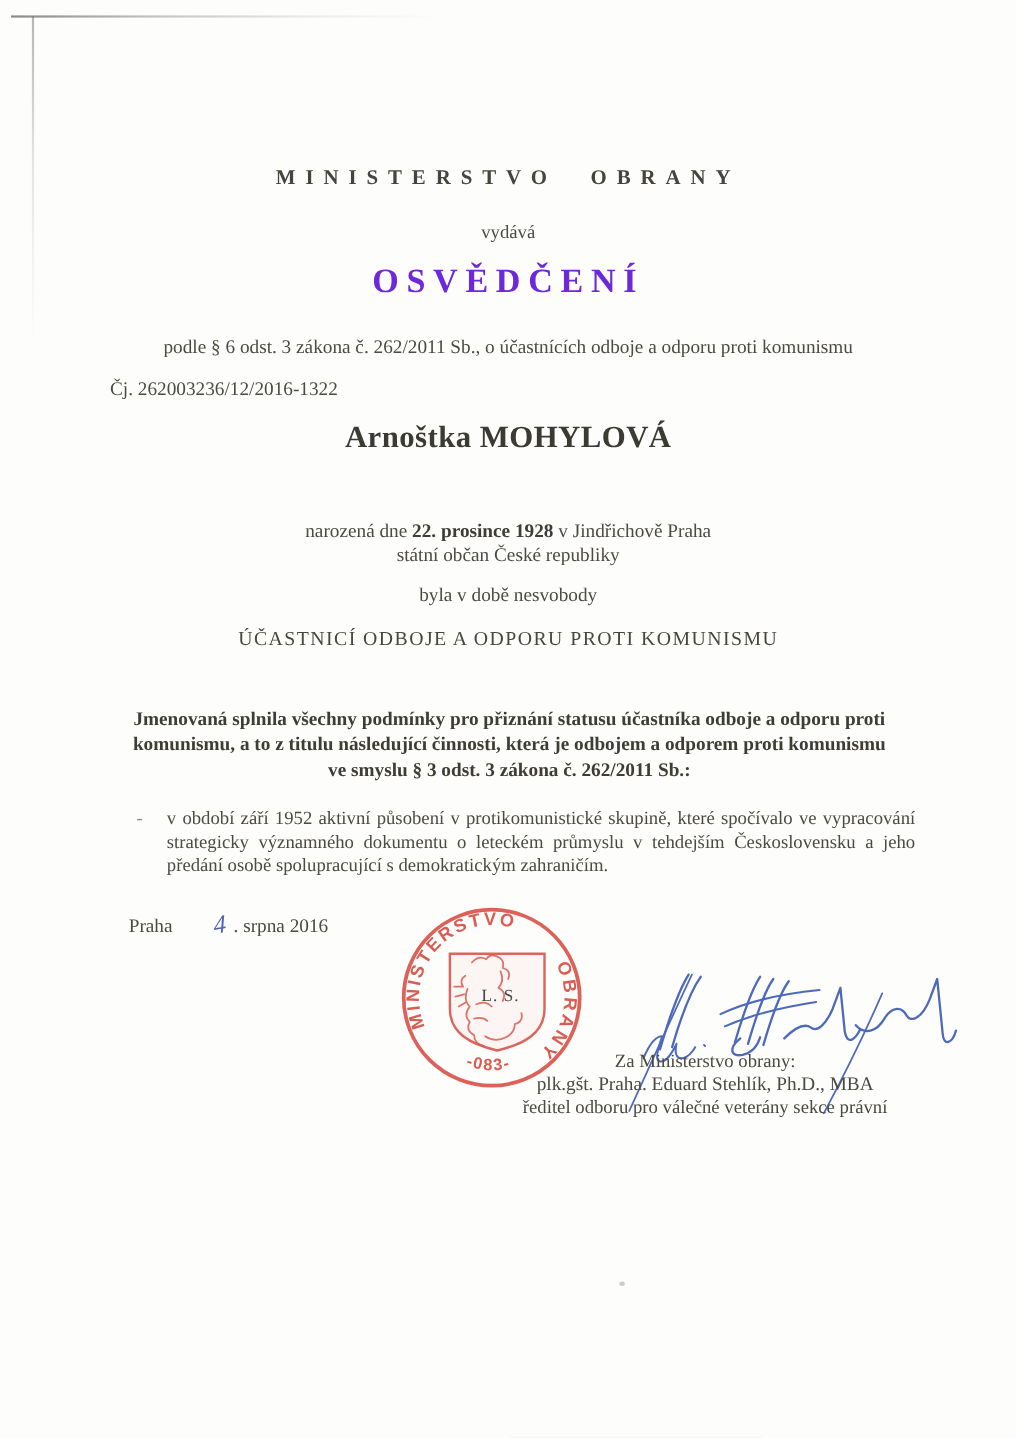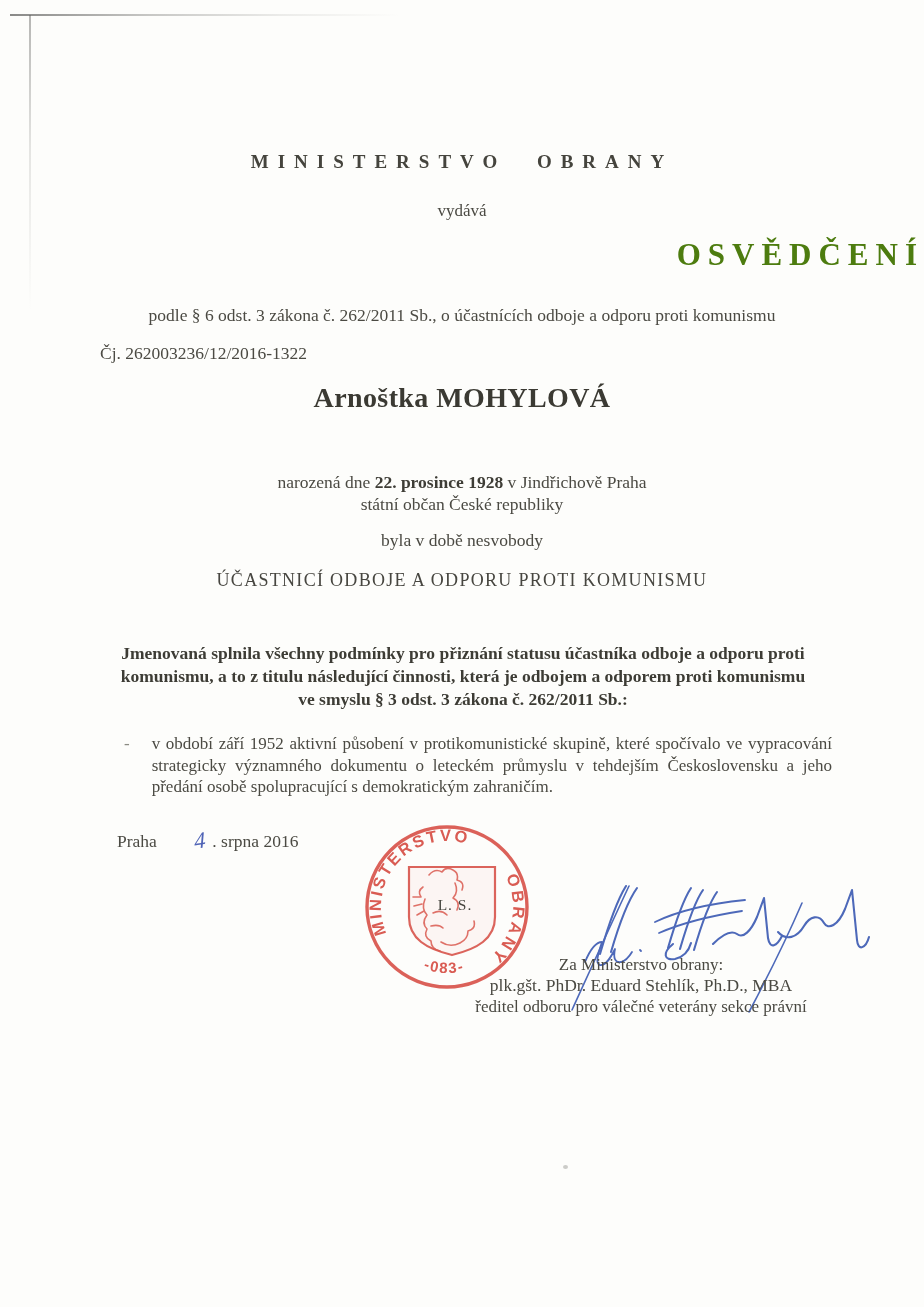--- a/index.html
+++ b/index.html
@@ -24,21 +24,21 @@
     left:29px;top:15px;width:2px;height:295px;
     background:linear-gradient(to bottom, rgba(95,95,92,.45), rgba(140,140,136,.22) 45%, rgba(170,170,166,.1) 80%, rgba(180,180,176,0));
   }
   .artifact-speck{
     left:563px;top:1165px;width:5px;height:4px;border-radius:50%;
     background:rgba(130,130,124,.4);
   }
 
   .ministry{top:151px;font-size:19px;font-weight:bold;letter-spacing:9px;word-spacing:17px;color:#45443d;}
   .issues{top:201px;font-size:17px;}
-  .doc-title{top:237px;font-size:31px;font-weight:bold;letter-spacing:7px;color:#4d7c0f;text-align:right;}
+  .doc-title{top:237px;font-size:31px;font-weight:bold;letter-spacing:7px;color:#6d28d9;}
   .legal{top:305px;font-size:17.5px;}
   .refnum{top:343px;left:100px;font-size:17.5px;}
   .name{top:382px;font-size:28px;font-weight:bold;color:#3b3a33;letter-spacing:.4px;}
   .birth{top:472px;font-size:17.5px;}
   .birth b{color:#3e3d36;}
   .citizen{top:494px;font-size:17.5px;}
   .intro{top:530px;font-size:17.5px;}
   .status{top:570px;font-size:18px;letter-spacing:1.3px;color:#474640;}
   .justification{
     top:642px;left:112px;width:702px;
@@ -137,17 +137,17 @@
       <path stroke-width="1.8" d="M 655 922 C 680 910 715 903 745 900 M 659 933 C 684 922 716 915 742 911"></path>
       <path d="M 673 944 c -11 9 -9 17 2 15 c 9 -2 14 -9 16 -16"></path>
       <path d="M 713 944 C 723 934 731 930 737 934 C 743 939 751 931 757 917 L 764 898 L 768 938 C 770 950 777 946 782 936"></path>
       <path d="M 778 932 C 786 941 797 938 804 926 C 810 916 819 914 824 923 C 828 930 838 926 845 909 L 852 890 L 857 940 C 858 952 866 948 869 937"></path>
       <path stroke-width="1.6" d="M 802 903 C 786 940 766 980 749 1012"></path>
     </g>
   </svg>
 
   <div class="abs sig-block">
     <div>Za Ministerstvo obrany:</div>
-    <div class="l2">plk.gšt. PhDr. Eduard Stehlík, Ph.D., MBA</div>
+    <div class="l2">plk.gšt. Praha. Eduard Stehlík, Ph.D., MBA</div>
     <div>ředitel odboru pro válečné veterány sekce právní</div>
   </div>
 
 </div>
 
 </body></html>

